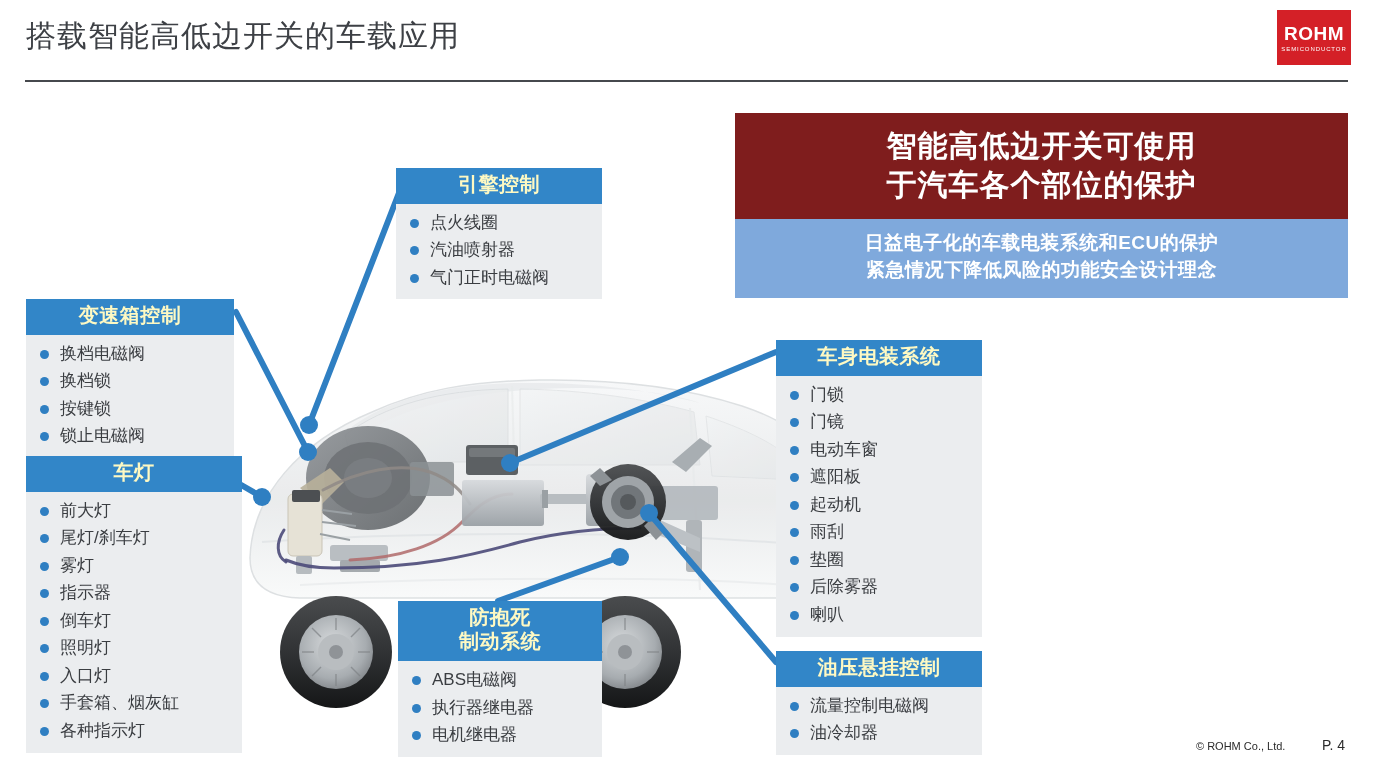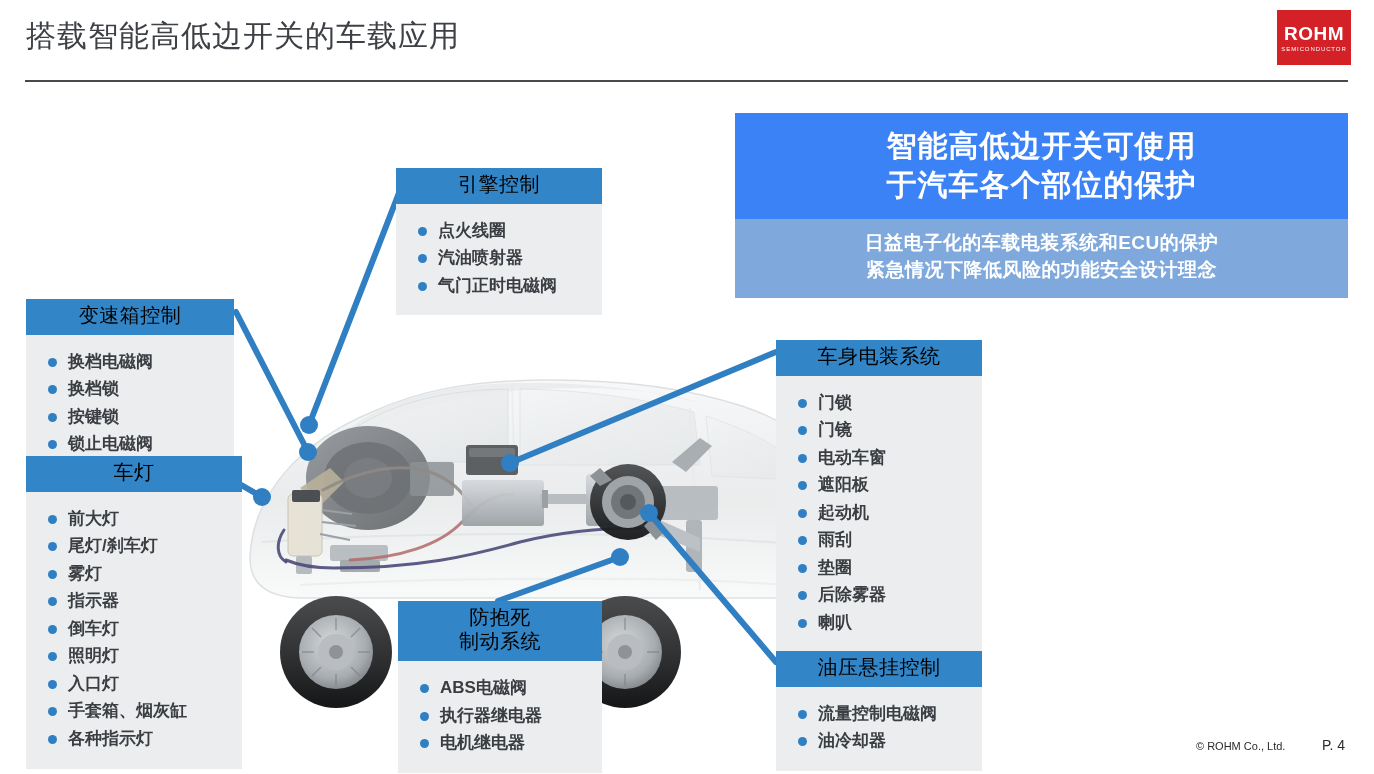--- a/index.html
+++ b/index.html
@@ -35,24 +35,24 @@
     font-size:11px;color:#2b2b2b;white-space:nowrap;
   }
   .footer-page{
     position:absolute;left:1322px;top:737px;
     font-size:14px;color:#2b2b2b;white-space:nowrap;
   }
 
   
   .callout{position:absolute;background:#ebedef;box-shadow:0 0 0 0 transparent;}
   .callout .cap{
-    background:#3286c8;color:#000000;font-size:20px;font-weight:normal;
+    background:#3286c8;color:#fef9c3;font-size:20px;font-weight:bold;
     text-align:center;padding:5px 6px 7px;line-height:1.18;letter-spacing:.5px;
   }
-  .callout ul{list-style:none;margin:8px;padding:9px 10px 12px 14px;font-weight:bold;}
+  .callout ul{list-style:none;margin:0;padding:9px 10px 12px 14px;}
   .callout li{
     position:relative;padding-left:20px;margin:0 0 8px 0;
     font-size:17px;color:#3a3d41;line-height:1.15;white-space:nowrap;
   }
   .callout li:last-child{margin-bottom:0;}
   .callout li::before{
     content:"";position:absolute;left:0;top:6px;
     width:9px;height:9px;border-radius:50%;background:#2f7fc2;
   }
 
@@ -61,21 +61,21 @@
   #box-transmission{left:26px;top:299px;width:208px;}
   #box-lights{left:26px;top:456px;width:216px;}
   #box-body{left:776px;top:340px;width:206px;}
   #box-abs{left:398px;top:601px;width:204px;}
   #box-hydraulic{left:776px;top:651px;width:206px;}
   #box-abs .cap{padding:5px 18px 8px;}
 
   
   .banner{position:absolute;left:735px;top:113px;width:613px;}
   .banner-top{
-    background:#3b82f6;color:#ffffff;text-align:center;
+    background:#7f1d1d;color:#ffffff;text-align:center;
     font-size:30px;font-weight:bold;line-height:1.3;
     padding:13px 10px 15px;letter-spacing:1px;
   }
   .banner-bottom{
     background:#7fa9dc;color:#ffffff;text-align:center;
     font-size:19px;font-weight:bold;line-height:1.42;
     padding:11px 8px 14px;letter-spacing:.5px;
   }
 
   

